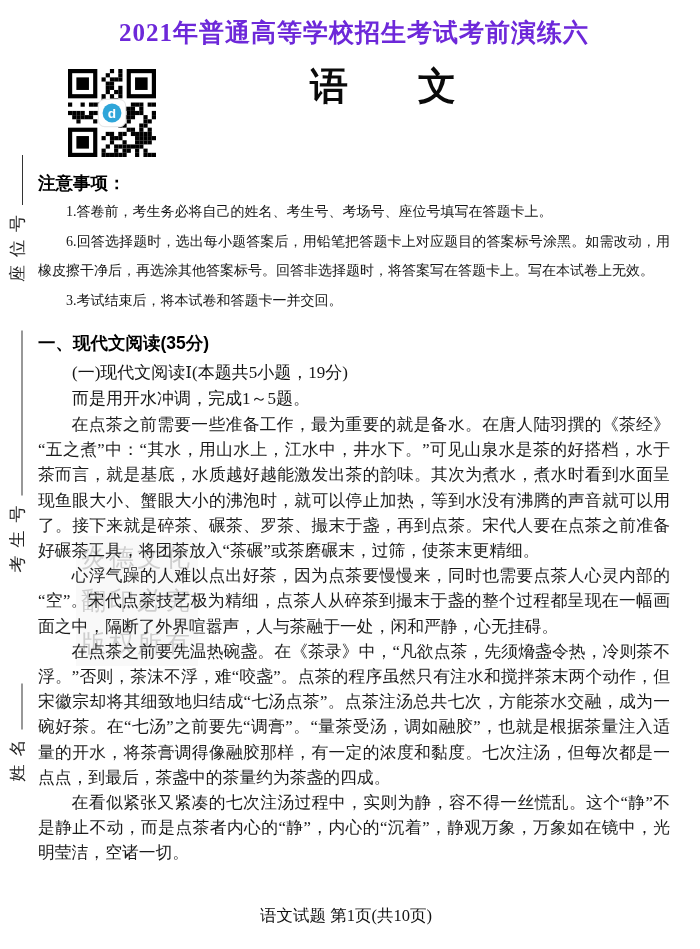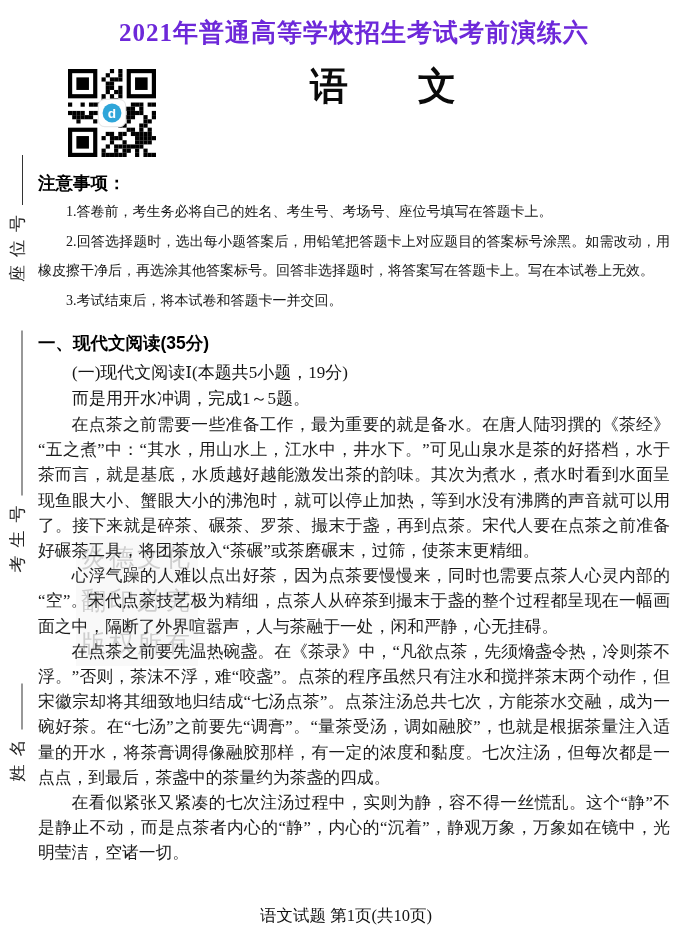--- a/index.html
+++ b/index.html
@@ -228,21 +228,21 @@
           <circle cx="42" cy="42" r="9" fill="#2fa6d9"></circle>
           <text x="42" y="46.5" text-anchor="middle" font-family="Liberation Sans, sans-serif" font-size="13" font-weight="bold" fill="#fff">d</text>
         </svg>
       </div>
     <div class="subject">语文</div>
   </div>
 
   <div>
     <div class="notice-head">注意事项：</div>
     <p class="notice-item">1.答卷前，考生务必将自己的姓名、考生号、考场号、座位号填写在答题卡上。</p>
-    <p class="notice-item">2.回答选择题时，选出每小题答案后，用铅笔把答题卡上对应题目的答案标号涂黑。如需改动，用橡皮擦干净后，再选涂其他答案标号。回答非选择题时，将答案写在答题卡上。写在本试卷上无效。</p>
+    <p class="notice-item">6.回答选择题时，选出每小题答案后，用铅笔把答题卡上对应题目的答案标号涂黑。如需改动，用橡皮擦干净后，再选涂其他答案标号。回答非选择题时，将答案写在答题卡上。写在本试卷上无效。</p>
     <p class="notice-item">3.考试结束后，将本试卷和答题卡一并交回。</p>
   </div>
 
   <div class="reading">
     <div class="sec-head">一、现代文阅读(35分)</div>
     <p class="sec-sub">(一)现代文阅读Ⅰ(本题共5小题，19分)</p>
     <p class="sec-inst">而是用开水冲调，完成1～5题。</p>
 
     <p class="para"><span>在点茶之前需要一些准备工作，最为重要的就是备水。在唐人陆羽撰的《茶经》“五之煮”中：“其水，用山水上，江水中，井水下。”可见山泉水是茶的好搭档，水于茶而言，就是基底，水质越好越能激发出茶的韵味。其次为煮水，煮水时看到水面呈现鱼眼大小、蟹眼大小的沸泡时，就可以停止加热，等到水没有沸腾的声音就可以用了。接下来就是碎茶、碾茶、罗茶、撮末于盏，再到点茶。宋代人要在点茶之前准备好碾茶工具，将团茶放入“茶碾”或茶磨碾末，过筛，使茶末更精细。</span></p>
     <p class="para"><span>心浮气躁的人难以点出好茶，因为点茶要慢慢来，同时也需要点茶人心灵内部的“空”。宋代点茶技艺极为精细，点茶人从碎茶到撮末于盏的整个过程都呈现在一幅画面之中，隔断了外界喧嚣声，人与茶融于一处，闲和严静，心无挂碍。</span></p>

